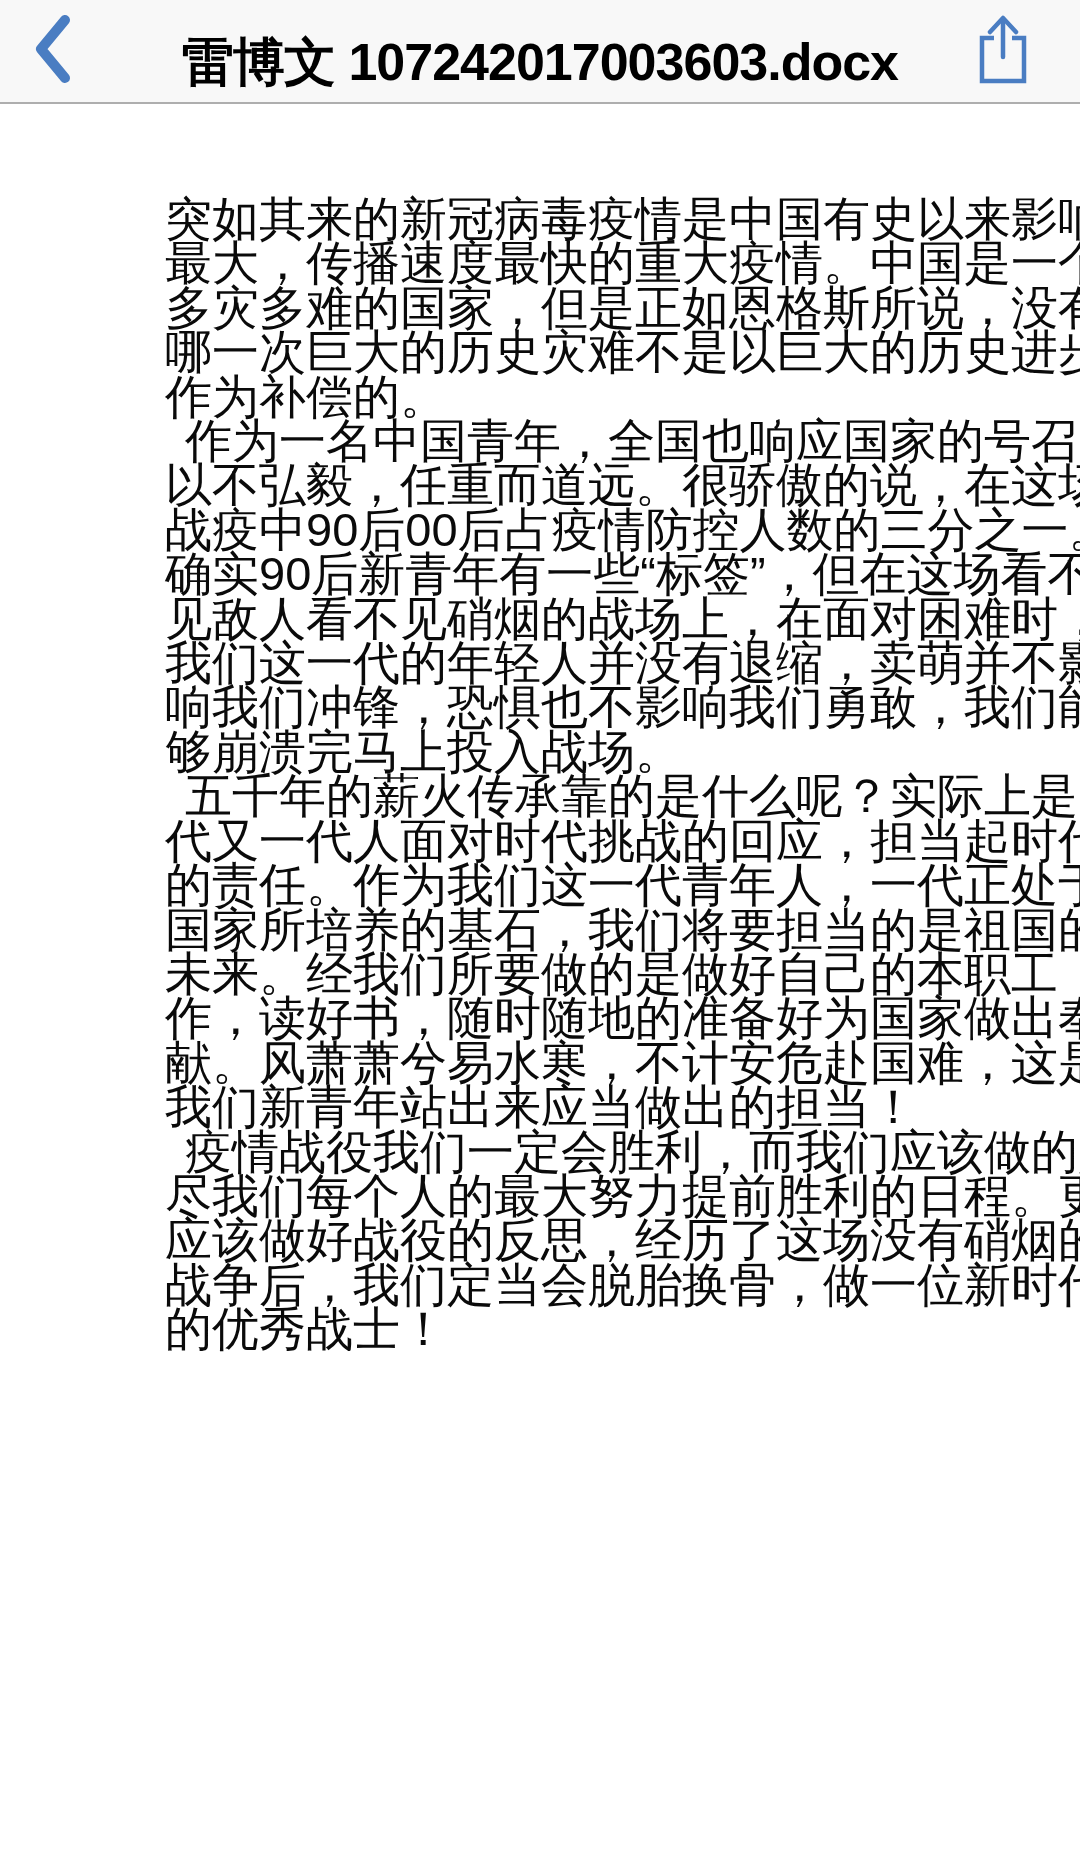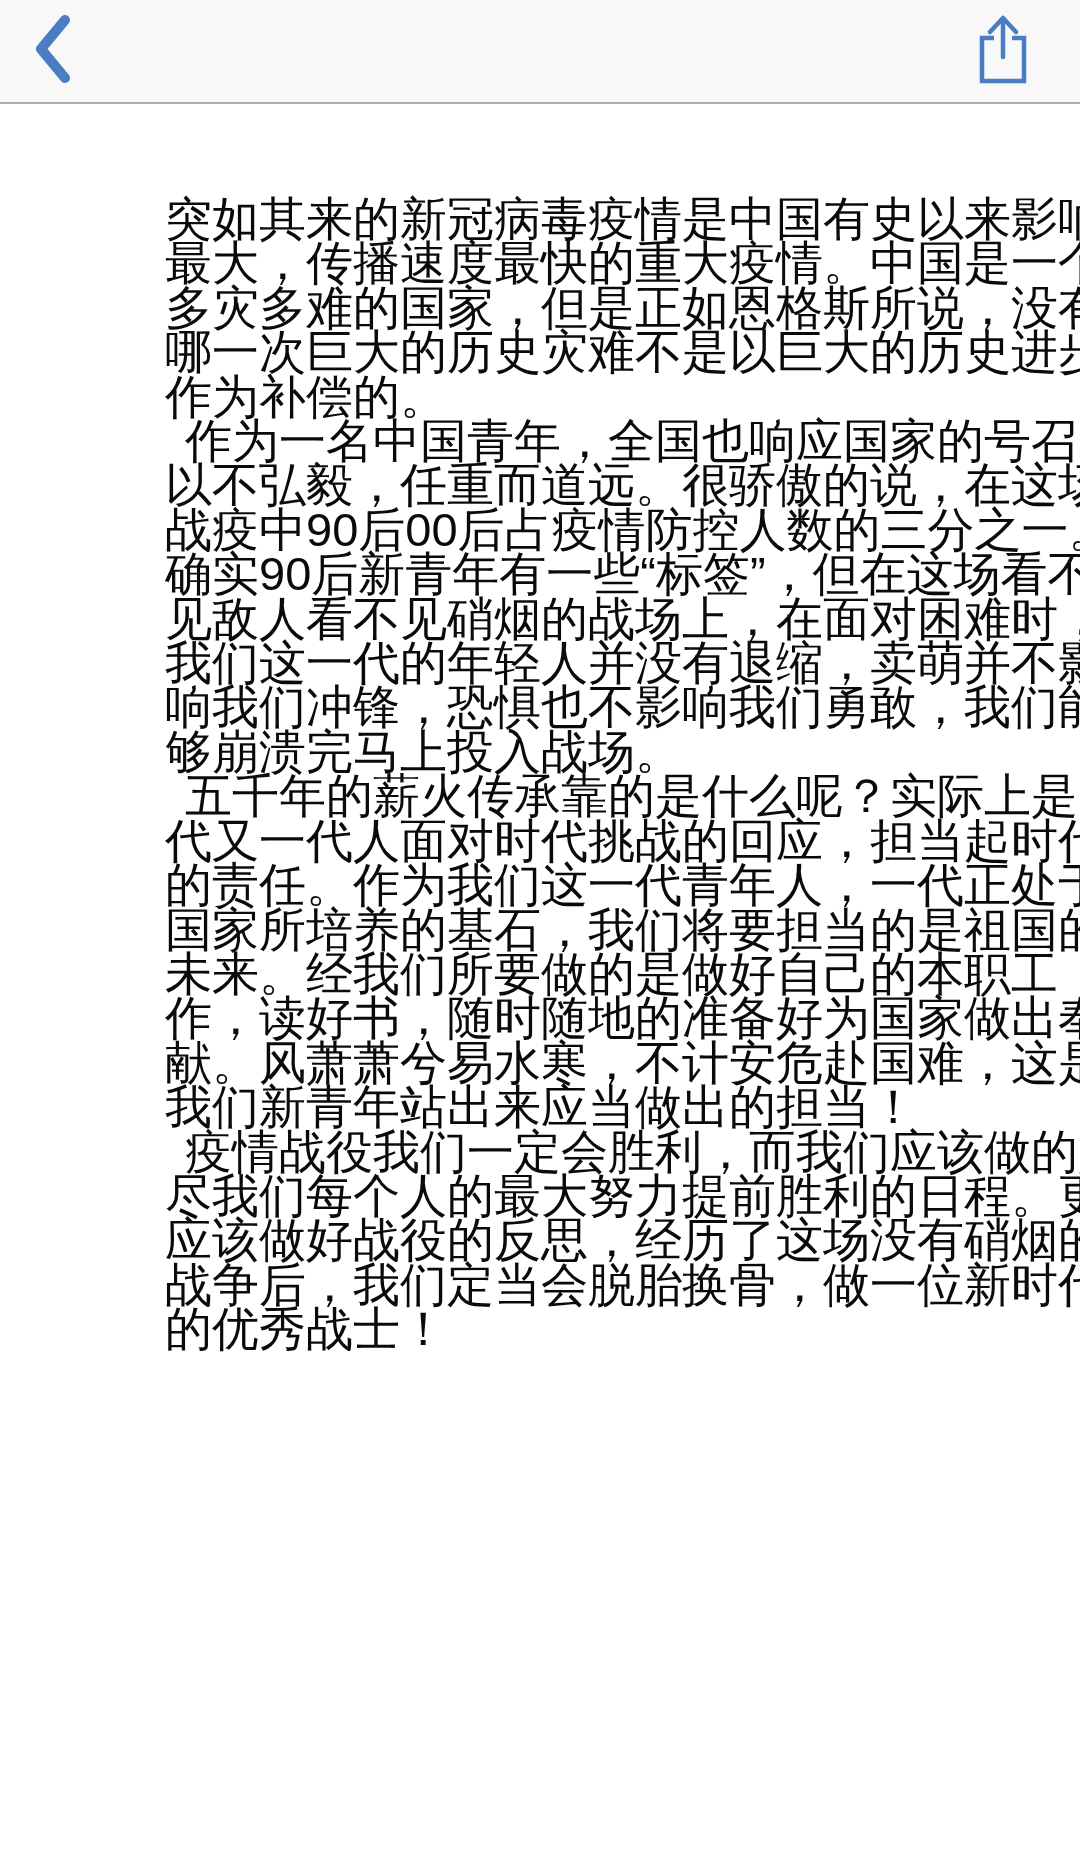--- a/index.html
+++ b/index.html
@@ -103,20 +103,21 @@
   <div class="navbar">
 
     <button class="back-button">
       <span style="display:flex;">
         <svg width="40" height="70" viewBox="0 0 40 70" fill="none">
           <path d="M33 6 L9 35 L33 64" stroke="#4a7dc2" stroke-width="10" stroke-linecap="round" stroke-linejoin="round" fill="none"></path>
         </svg>
       </span>
     </button>
 
+    <div class="nav-title">雷博文 107242017003603.docx</div>
 
     <button class="share-button">
       <span style="display:flex;">
         <svg width="58" height="72" viewBox="0 0 58 72" fill="none">
           <path d="M20 25 H8 V68 H50 V25 H38" stroke="#4a7dc2" stroke-width="4.5" fill="none" stroke-linejoin="miter"></path>
           <path d="M29 44 V6" stroke="#4a7dc2" stroke-width="4.5" stroke-linecap="round"></path>
           <path d="M16 19 L29 5 L42 19" stroke="#4a7dc2" stroke-width="4.5" stroke-linecap="round" stroke-linejoin="round" fill="none"></path>
         </svg>
       </span>
     </button>

